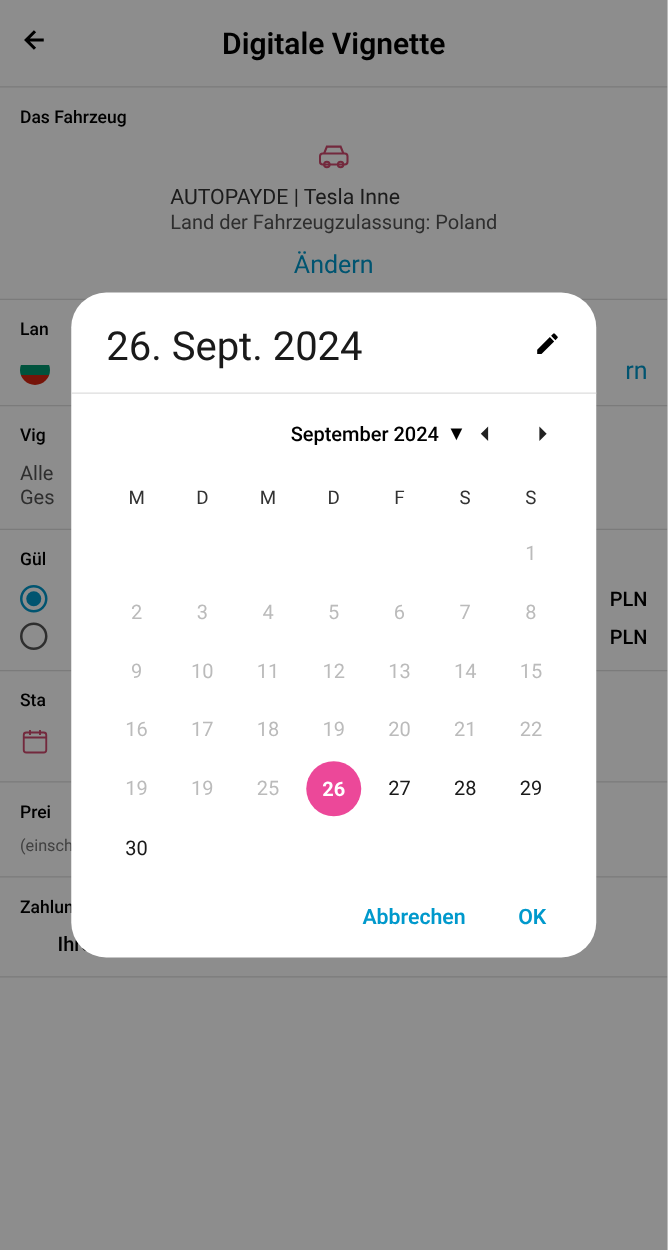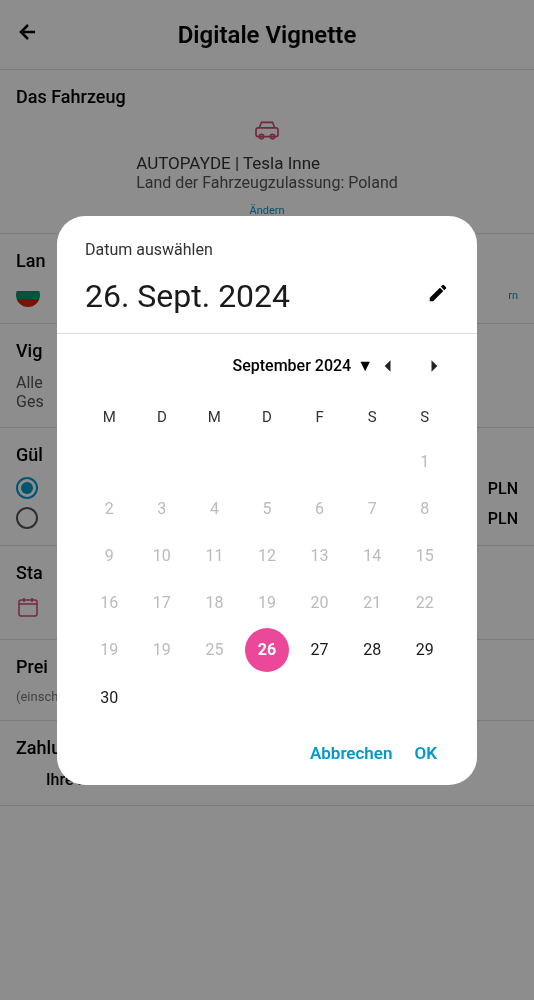--- a/index.html
+++ b/index.html
@@ -5,28 +5,28 @@
     * { box-sizing: border-box; margin: 0; padding: 0; font-family: -apple-system, BlinkMacSystemFont, 'Segoe UI', Roboto, sans-serif; }
     body { width: 534px; height: 1000px; background: #f5f5f5; position: relative; overflow: hidden; }
     
     .page { width: 100%; height: 100%; background: #fff; filter: brightness(0.85); }
     
     .header { display: flex; align-items: center; padding: 24px; border-bottom: 1px solid #e0e0e0; position: relative; height: 70px; }
     .back-arrow { font-size: 24px; position: absolute; left: 16px; }
     .header-title { font-size: 24px; font-weight: 600; margin: 0 auto; }
     
     .section { padding: 16px; border-bottom: 1px solid #e0e0e0; }
-    .section-title { font-size: 18px; font-weight: 500; margin-bottom: 12px; }
+    .section-title { font-size: 14px; font-weight: 500; margin-bottom: 12px; }
     
     .vehicle-row { display: flex; align-items: center; gap: 12px; flex-direction: column; }
     .car-icon { width: 28px; height: 22px; }
     .vehicle-info { flex: 1; }
     .vehicle-name { font-size: 17px; color: #333; }
     .vehicle-reg { font-size: 16px; color: #555; }
-    .change-link { color: #0099cc; font-size: 11px; }
+    .change-link { color: #0099cc; font-size: 20px; }
     
     .country-row { display: flex; align-items: center; gap: 12px; }
     .flag { width: 24px; height: 24px; border-radius: 12px; background: linear-gradient(to bottom, #fff 33%, #00966e 33%, #00966e 66%, #d62612 66%); }
     
     .validity-row { display: flex; align-items: center; gap: 10px; margin-top: 8px; }
     .radio { width: 22px; height: 22px; border: 2px solid #0099cc; border-radius: 50%; display: flex; align-items: center; justify-content: center; }
     .radio.selected::after { content: ''; width: 12px; height: 12px; background: #0099cc; border-radius: 50%; }
     .radio.unselected { border-color: #555; }
     .price { margin-left: auto; font-weight: 500; }
     
@@ -46,21 +46,21 @@
     .dp-arrows { display: flex; gap: 20px; }
     .dp-arrow { font-size: 20px; font-weight: 600; cursor: pointer; padding: 4px 8px;}
     
     .calendar { display: grid; grid-template-columns: repeat(7, 1fr); gap: 4px; text-align: center; }
     .cal-head { font-size: 15px; color: #333; padding: 10px 0; }
     .cal-day { font-size: 16px; padding: 12px 0; color: #1a1a1a; border-radius: 50%; cursor: pointer; }
     .cal-day.disabled { color: #bbb; }
     .cal-day.selected { background: #ec4899; color: #fff; font-weight: 700; width: 44px; height: 44px; display: flex; align-items: center; justify-content: center; margin: 0 auto; padding: 0;}
     .cal-day.empty { visibility: hidden; }
     
-    .dp-actions { display: flex; justify-content: flex-end; gap: 14px; margin-top: 16px; padding-right: 8px;}
+    .dp-actions { display: flex; justify-content: flex-end; gap: 34px; margin-top: 16px; padding-right: 8px;}
     .dp-btn { color: #0099cc; font-size: 17px; font-weight: 600; cursor: pointer; padding: 8px 4px;}
   </style>
 </head>
 <body>
 
 <div class="page">
   <div class="header">
     <span class="back-arrow">
       <svg width="24" height="24" viewBox="0 0 24 24" fill="none" stroke="#000" stroke-width="2.5">
           <path d="M19 12H5M12 19l-7-7 7-7"></path>
@@ -127,21 +127,20 @@
   </div>
 
   <div class="section" style="border-top:1px solid #e0e0e0">
     <div class="section-title">Zahlungsmethode</div>
     <div style="padding-left:30px; font-weight:500">Ihre Karte</div>
   </div>
 </div>
 
 <div class="overlay">
   <div class="datepicker">
-    <div class="dp-label">Datum auswählen</div>
     <div class="dp-header">
       <span class="dp-date">26. Sept. 2024</span>
       <span class="dp-edit">
         <svg width="22" height="22" viewBox="0 0 24 24" fill="#000">
             <path d="M3 17.25V21h3.75L17.81 9.94l-3.75-3.75L3 17.25zM20.71 7.04a1 1 0 0 0 0-1.41l-2.34-2.34a1 1 0 0 0-1.41 0l-1.83 1.83 3.75 3.75 1.83-1.83z"></path>
           </svg>
       </span>
     </div>
     <div class="dp-divider"></div>
     <div class="dp-nav">

